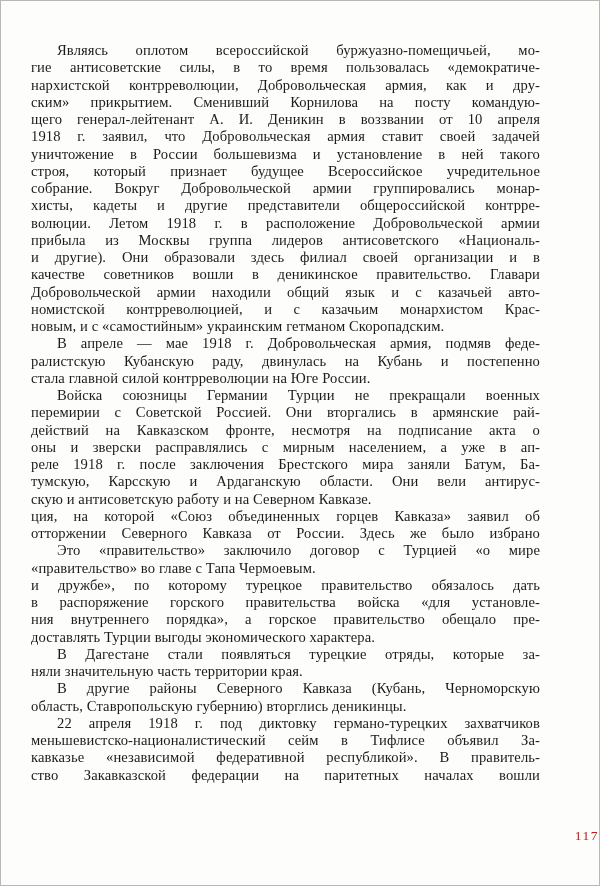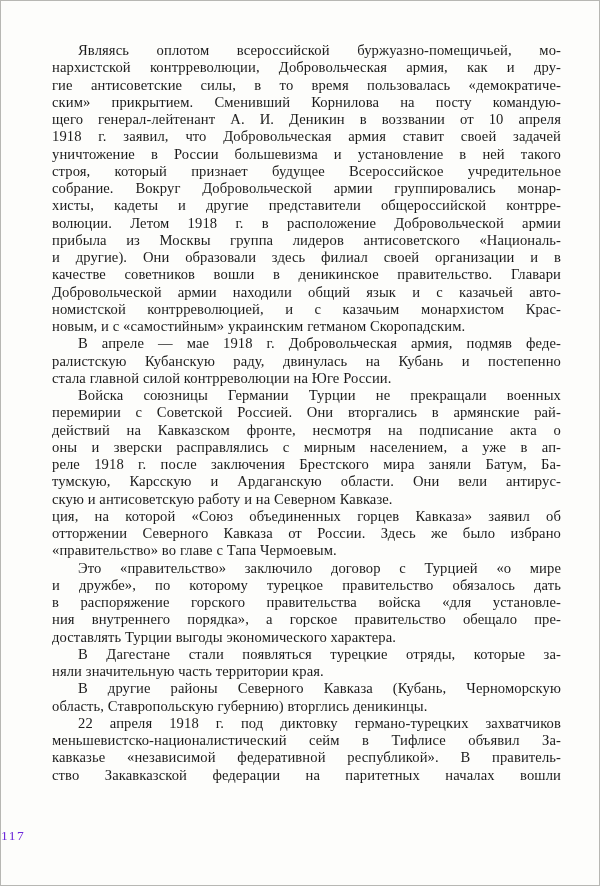--- a/index.html
+++ b/index.html
@@ -15,21 +15,21 @@
   .viewport {
     position: relative;
     width: 600px;
     height: 886px;
     box-sizing: border-box;
     background: #fdfdfb;
     border: 1px solid #b7b7b3;
   }
   .text-block {
     position: absolute;
-    left: 51px;
+    left: 30px;
     top: 41px;
     width: 509px;
   }
   .tl {
     font-family: "Liberation Serif", "DejaVu Serif", serif;
     font-size: 14.6px;
     line-height: 17.25px;
     letter-spacing: 0.1px;
     color: #1b1b1b;
     text-align: justify;
@@ -39,35 +39,35 @@
     text-indent: 26px;
   }
   .tl.end {
     text-align-last: left;
   }
   .page-number {
     position: absolute;
     left: 0;
     right: 0;
     top: 827px;
-    text-align: left;
+    text-align: right;
     font-family: "Liberation Serif", "DejaVu Serif", serif;
     font-size: 13.5px;
     letter-spacing: 1.5px;
-    color: #6d28d9;
+    color: #b91c1c;
   }
 </style>
 </head>
 <body>
 
 <div class="viewport">
   <div class="text-block">
       <div class="tl ind">Являясь оплотом всероссийской буржуазно-помещичьей, мо-</div>
+      <div class="tl">гие антисоветские силы, в то время пользовалась «демократиче-</div>
       <div class="tl">нархистской контрреволюции, Добровольческая армия, как и дру-</div>
-      <div class="tl">гие антисоветские силы, в то время пользовалась «демократиче-</div>
       <div class="tl">ским» прикрытием. Сменивший Корнилова на посту командую-</div>
       <div class="tl">щего генерал-лейтенант А. И. Деникин в воззвании от 10 апреля</div>
       <div class="tl">1918 г. заявил, что Добровольческая армия ставит своей задачей</div>
       <div class="tl">уничтожение в России большевизма и установление в ней такого</div>
       <div class="tl">строя, который признает будущее Всероссийское учредительное</div>
       <div class="tl">собрание. Вокруг Добровольческой армии группировались монар-</div>
       <div class="tl">хисты, кадеты и другие представители общероссийской контрре-</div>
       <div class="tl">волюции. Летом 1918 г. в расположение Добровольческой армии</div>
       <div class="tl">прибыла из Москвы группа лидеров антисоветского «Националь-</div>
       <div class="tl">и другие). Они образовали здесь филиал своей организации и в</div>
@@ -80,22 +80,22 @@
       <div class="tl end">стала главной силой контрреволюции на Юге России.</div>
       <div class="tl ind">Войска союзницы Германии Турции не прекращали военных</div>
       <div class="tl">перемирии с Советской Россией. Они вторгались в армянские рай-</div>
       <div class="tl">действий на Кавказском фронте, несмотря на подписание акта о</div>
       <div class="tl">оны и зверски расправлялись с мирным населением, а уже в ап-</div>
       <div class="tl">реле 1918 г. после заключения Брестского мира заняли Батум, Ба-</div>
       <div class="tl">тумскую, Карсскую и Ардаганскую области. Они вели антирус-</div>
       <div class="tl end">скую и антисоветскую работу и на Северном Кавказе.</div>
       <div class="tl">ция, на которой «Союз объединенных горцев Кавказа» заявил об</div>
       <div class="tl">отторжении Северного Кавказа от России. Здесь же было избрано</div>
+      <div class="tl ind">Это «правительство» заключило договор с Турцией «о мире</div>
       <div class="tl end">«правительство» во главе с Тапа Чермоевым.</div>
-      <div class="tl ind">Это «правительство» заключило договор с Турцией «о мире</div>
       <div class="tl">и дружбе», по которому турецкое правительство обязалось дать</div>
       <div class="tl">в распоряжение горского правительства войска «для установле-</div>
       <div class="tl">ния внутреннего порядка», а горское правительство обещало пре-</div>
       <div class="tl end">доставлять Турции выгоды экономического характера.</div>
       <div class="tl ind">В Дагестане стали появляться турецкие отряды, которые за-</div>
       <div class="tl end">няли значительную часть территории края.</div>
       <div class="tl ind">В другие районы Северного Кавказа (Кубань, Черноморскую</div>
       <div class="tl end">область, Ставропольскую губернию) вторглись деникинцы.</div>
       <div class="tl ind">22 апреля 1918 г. под диктовку германо-турецких захватчиков</div>
       <div class="tl">меньшевистско-националистический сейм в Тифлисе объявил За-</div>

